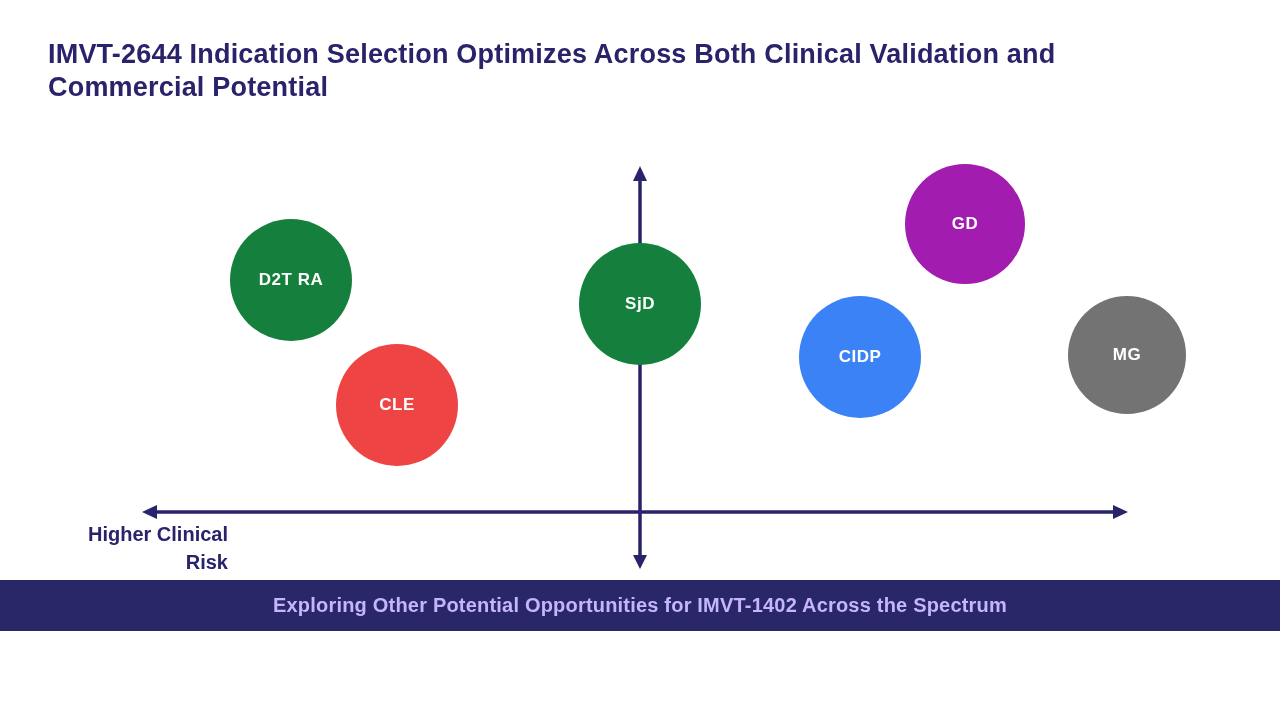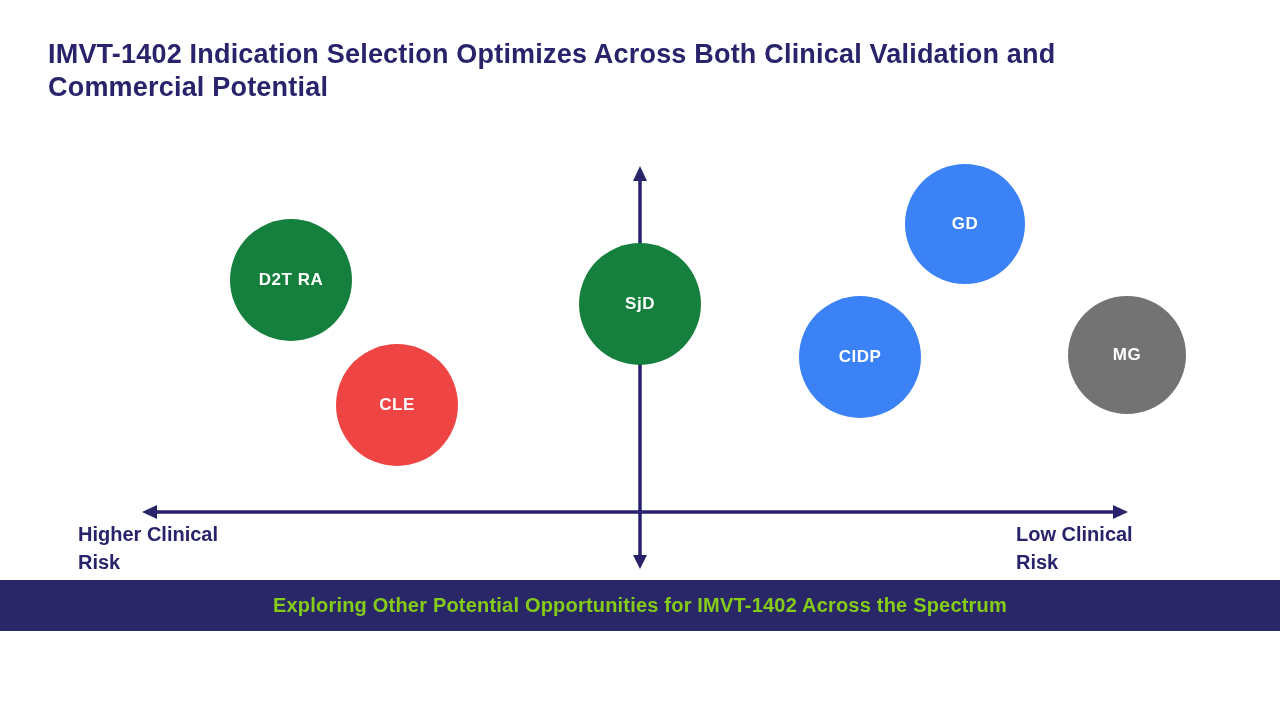--- a/index.html
+++ b/index.html
@@ -33,21 +33,21 @@
     font-size: 19px;
     font-weight: bold;
     color: #28236a;
     white-space: nowrap;
   }
   .axis-end-label {
     position: absolute;
     font-size: 20px;
     font-weight: bold;
     color: #28236a;
-    text-align: left;
+    text-align: right;
     line-height: 28px;
   }
   .axis-end-label.left  { left: 78px;  top: 520px; width: 150px; }
   .axis-end-label.right { left: 1016px; top: 520px; width: 160px; }
   .bubble {
     position: absolute;
     border-radius: 50%;
     display: flex;
     align-items: center;
     justify-content: center;
@@ -64,63 +64,62 @@
     left: 0;
     top: 580px;
     width: 1280px;
     height: 51px;
     background: #2a2768;
     display: flex;
     align-items: center;
     justify-content: center;
   }
   .banner span {
-    color: #84cc16;
+    color: #c4b5fd;
     font-size: 20px;
     font-weight: bold;
     letter-spacing: 0.2px;
   }
   .footer { position: absolute; left: 0; top: 631px; width: 1280px; height: 89px; }
 </style>
 </head>
 <body>
 
 <div class="slide">
 
-  <div class="title">IMVT-1402 Indication Selection Optimizes Across Both Clinical Validation and Commercial Potential</div>
+  <div class="title">IMVT-2644 Indication Selection Optimizes Across Both Clinical Validation and Commercial Potential</div>
 
   <div class="chart-area">
 
     <svg class="axes-svg" width="1280" height="720">
       <line x1="640" y1="176" x2="640" y2="560" stroke="#28236a" stroke-width="3.5"></line>
       <line x1="150" y1="512" x2="1120" y2="512" stroke="#28236a" stroke-width="3.5"></line>
       <polygon points="633,181 647,181 640,166" fill="#28236a"></polygon>
       <polygon points="633,555 647,555 640,569" fill="#28236a"></polygon>
       <polygon points="157,505 157,519 142,512" fill="#28236a"></polygon>
       <polygon points="1113,505 1113,519 1128,512" fill="#28236a"></polygon>
     </svg>
 
 
     <div class="axis-end-label left">Higher Clinical Risk</div>
-    <div class="axis-end-label right">Low Clinical Risk</div>
 
     <div>
         <div class="bubble" style="left: 230px; top: 219px; width: 122px; height: 122px; background: #15803d;">
           <span>D2T RA</span>
         </div>
         <div class="bubble" style="left: 336px; top: 344px; width: 122px; height: 122px; background: #ef4444;">
           <span>CLE</span>
         </div>
         <div class="bubble" style="left: 579px; top: 243px; width: 122px; height: 122px; background: #15803d;">
           <span>SjD</span>
         </div>
         <div class="bubble" style="left: 799px; top: 296px; width: 122px; height: 122px; background: #3b82f6;">
           <span>CIDP</span>
         </div>
-        <div class="bubble" style="left: 905px; top: 164px; width: 120px; height: 120px; background: #3b82f6;">
+        <div class="bubble" style="left: 905px; top: 164px; width: 120px; height: 120px; background: #a21caf;">
           <span>GD</span>
         </div>
         <div class="bubble" style="left: 1068px; top: 296px; width: 118px; height: 118px; background: #737373;">
           <span>MG</span>
         </div>
       </div>
   </div>
 
   <div class="banner">
     <span>Exploring Other Potential Opportunities for IMVT-1402 Across the Spectrum</span>

